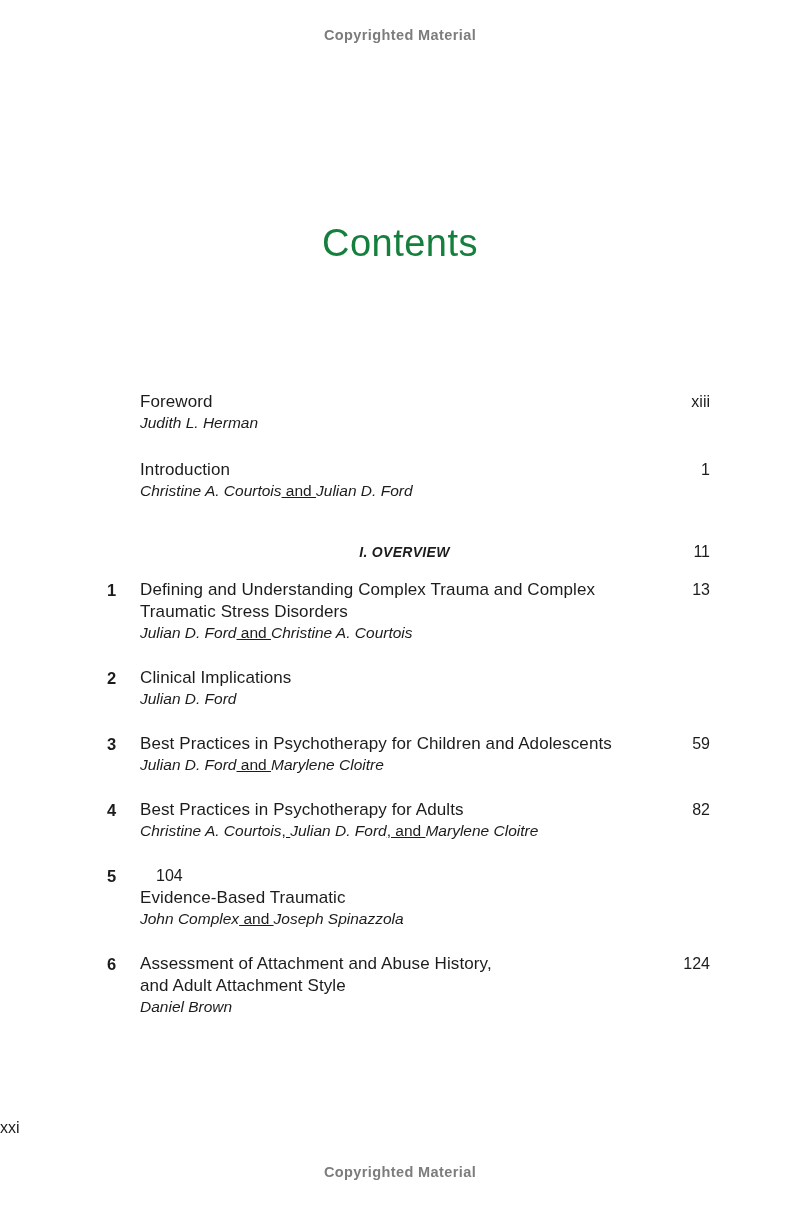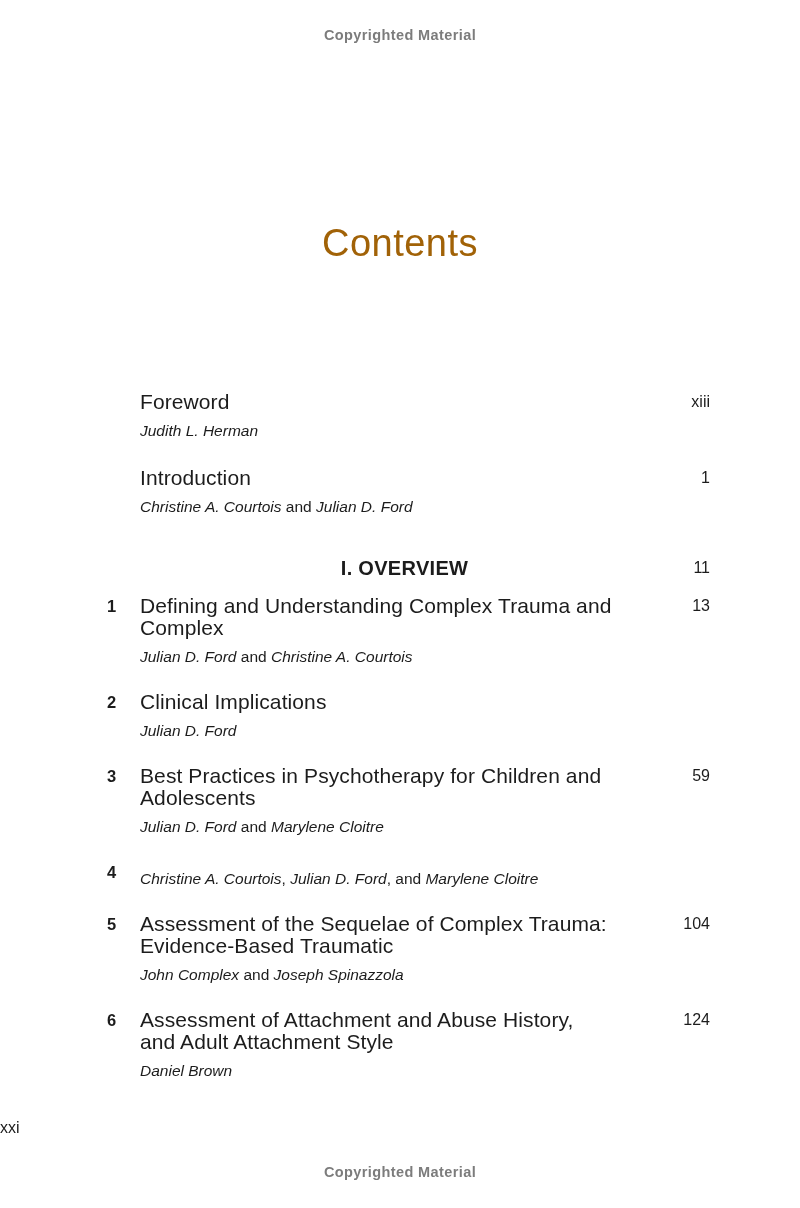--- a/index.html
+++ b/index.html
@@ -8,38 +8,38 @@
     overflow:hidden; font-family:"Liberation Sans", sans-serif; color:#1c1c1c;
   }
   .copyright {
     position:absolute; left:0; right:0; text-align:center;
     color:#7c7c7c; font-weight:700; font-size:14.5px; letter-spacing:0.4px;
   }
   .copyright.top { top:27px; }
   .copyright.bottom { top:1164px; }
   .contents-title {
     position:absolute; top:220px; left:0; right:0; text-align:center;
-    font-size:38px; font-weight:400; letter-spacing:0.5px; color:#a16207; line-height:46px;
+    font-size:38px; font-weight:400; letter-spacing:0.5px; color:#15803d; line-height:46px;
   }
   .toc { position:absolute; top:391px; left:107px; right:90px; }
   .entry { display:flex; }
   .entry.front { margin-bottom:26px; }
   .entry.chapter { margin-bottom:24px; }
   .numcol { flex:0 0 33px; width:33px; font-weight:700; font-size:16.5px; line-height:22px; }
   .ebody { flex:1; min-width:0; }
   .trow { display:flex; justify-content:space-between; align-items:flex-start; }
-  .etitle { font-size:21px; line-height:22px; letter-spacing:0.1px; }
+  .etitle { font-size:17px; line-height:22px; letter-spacing:0.1px; }
   .epage { font-size:16px; line-height:22px; margin-left:16px; white-space:nowrap;text-align:center; }
-  .authors { margin-top:8px; font-size:15.5px; line-height:20px; }
+  .authors { font-size:15.5px; line-height:20px; }
   .authors .name { font-style:italic; }
-  .authors .join { font-style:normal; }
+  .authors .join { font-style:normal;text-decoration:underline; }
   .section-row { position:relative; margin:40px 0 16px 0; line-height:22px; }
   .section-label {
-    text-align:center; font-weight:700; font-size:20px;
-    letter-spacing:0.3px; margin-left:-8px;
+    text-align:center; font-weight:700; font-size:14px;
+    letter-spacing:0.3px; margin-left:-8px;font-style:italic;
   }
   .section-page { position:absolute; right:0; top:0; font-size:16px; font-weight:400;text-align:right; }
   .folio { position:absolute; top:1119px; left:0; right:0; text-align:left; font-size:16px; }
 </style>
 </head>
 <body>
 
 <div class="page">
 
   <div class="copyright top">Copyrighted Material</div>
@@ -79,20 +79,21 @@
       <div class="section-page">11</div>
     </div>
 
     <div class="entry chapter">
       <div class="numcol">1</div>
       <div class="ebody">
         <div class="trow">
           <span class="etitle">Defining and Understanding Complex Trauma and Complex</span>
           <span class="epage">13</span>
         </div>
+        <div class="etitle">Traumatic Stress Disorders</div>
         <div class="authors">
           <span class="name">Julian D. Ford</span><span class="join"> and </span><span class="name">Christine A. Courtois</span>
         </div>
       </div>
     </div>
 
     <div class="entry chapter">
       <div class="numcol">2</div>
       <div class="ebody">
         <div class="etitle">Clinical Implications</div>
@@ -111,31 +112,34 @@
         </div>
         <div class="authors">
           <span class="name">Julian D. Ford</span><span class="join"> and </span><span class="name">Marylene Cloitre</span>
         </div>
       </div>
     </div>
 
     <div class="entry chapter">
       <div class="numcol">4</div>
       <div class="ebody">
+        <div class="trow">
+          <span class="etitle">Best Practices in Psychotherapy for Adults</span>
+          <span class="epage">82</span>
+        </div>
         <div class="authors">
           <span class="name">Christine A. Courtois</span><span class="join">, </span><span class="name">Julian D. Ford</span><span class="join">, and </span><span class="name">Marylene Cloitre</span>
         </div>
       </div>
     </div>
 
     <div class="entry chapter">
       <div class="numcol">5</div>
       <div class="ebody">
         <div class="trow">
-          <span class="etitle">Assessment of the Sequelae of Complex Trauma:</span>
           <span class="epage">104</span>
         </div>
         <div class="etitle">Evidence-Based Traumatic</div>
         <div class="authors">
           <span class="name">John Complex</span><span class="join"> and </span><span class="name">Joseph Spinazzola</span>
         </div>
       </div>
     </div>
 
     <div class="entry chapter">

